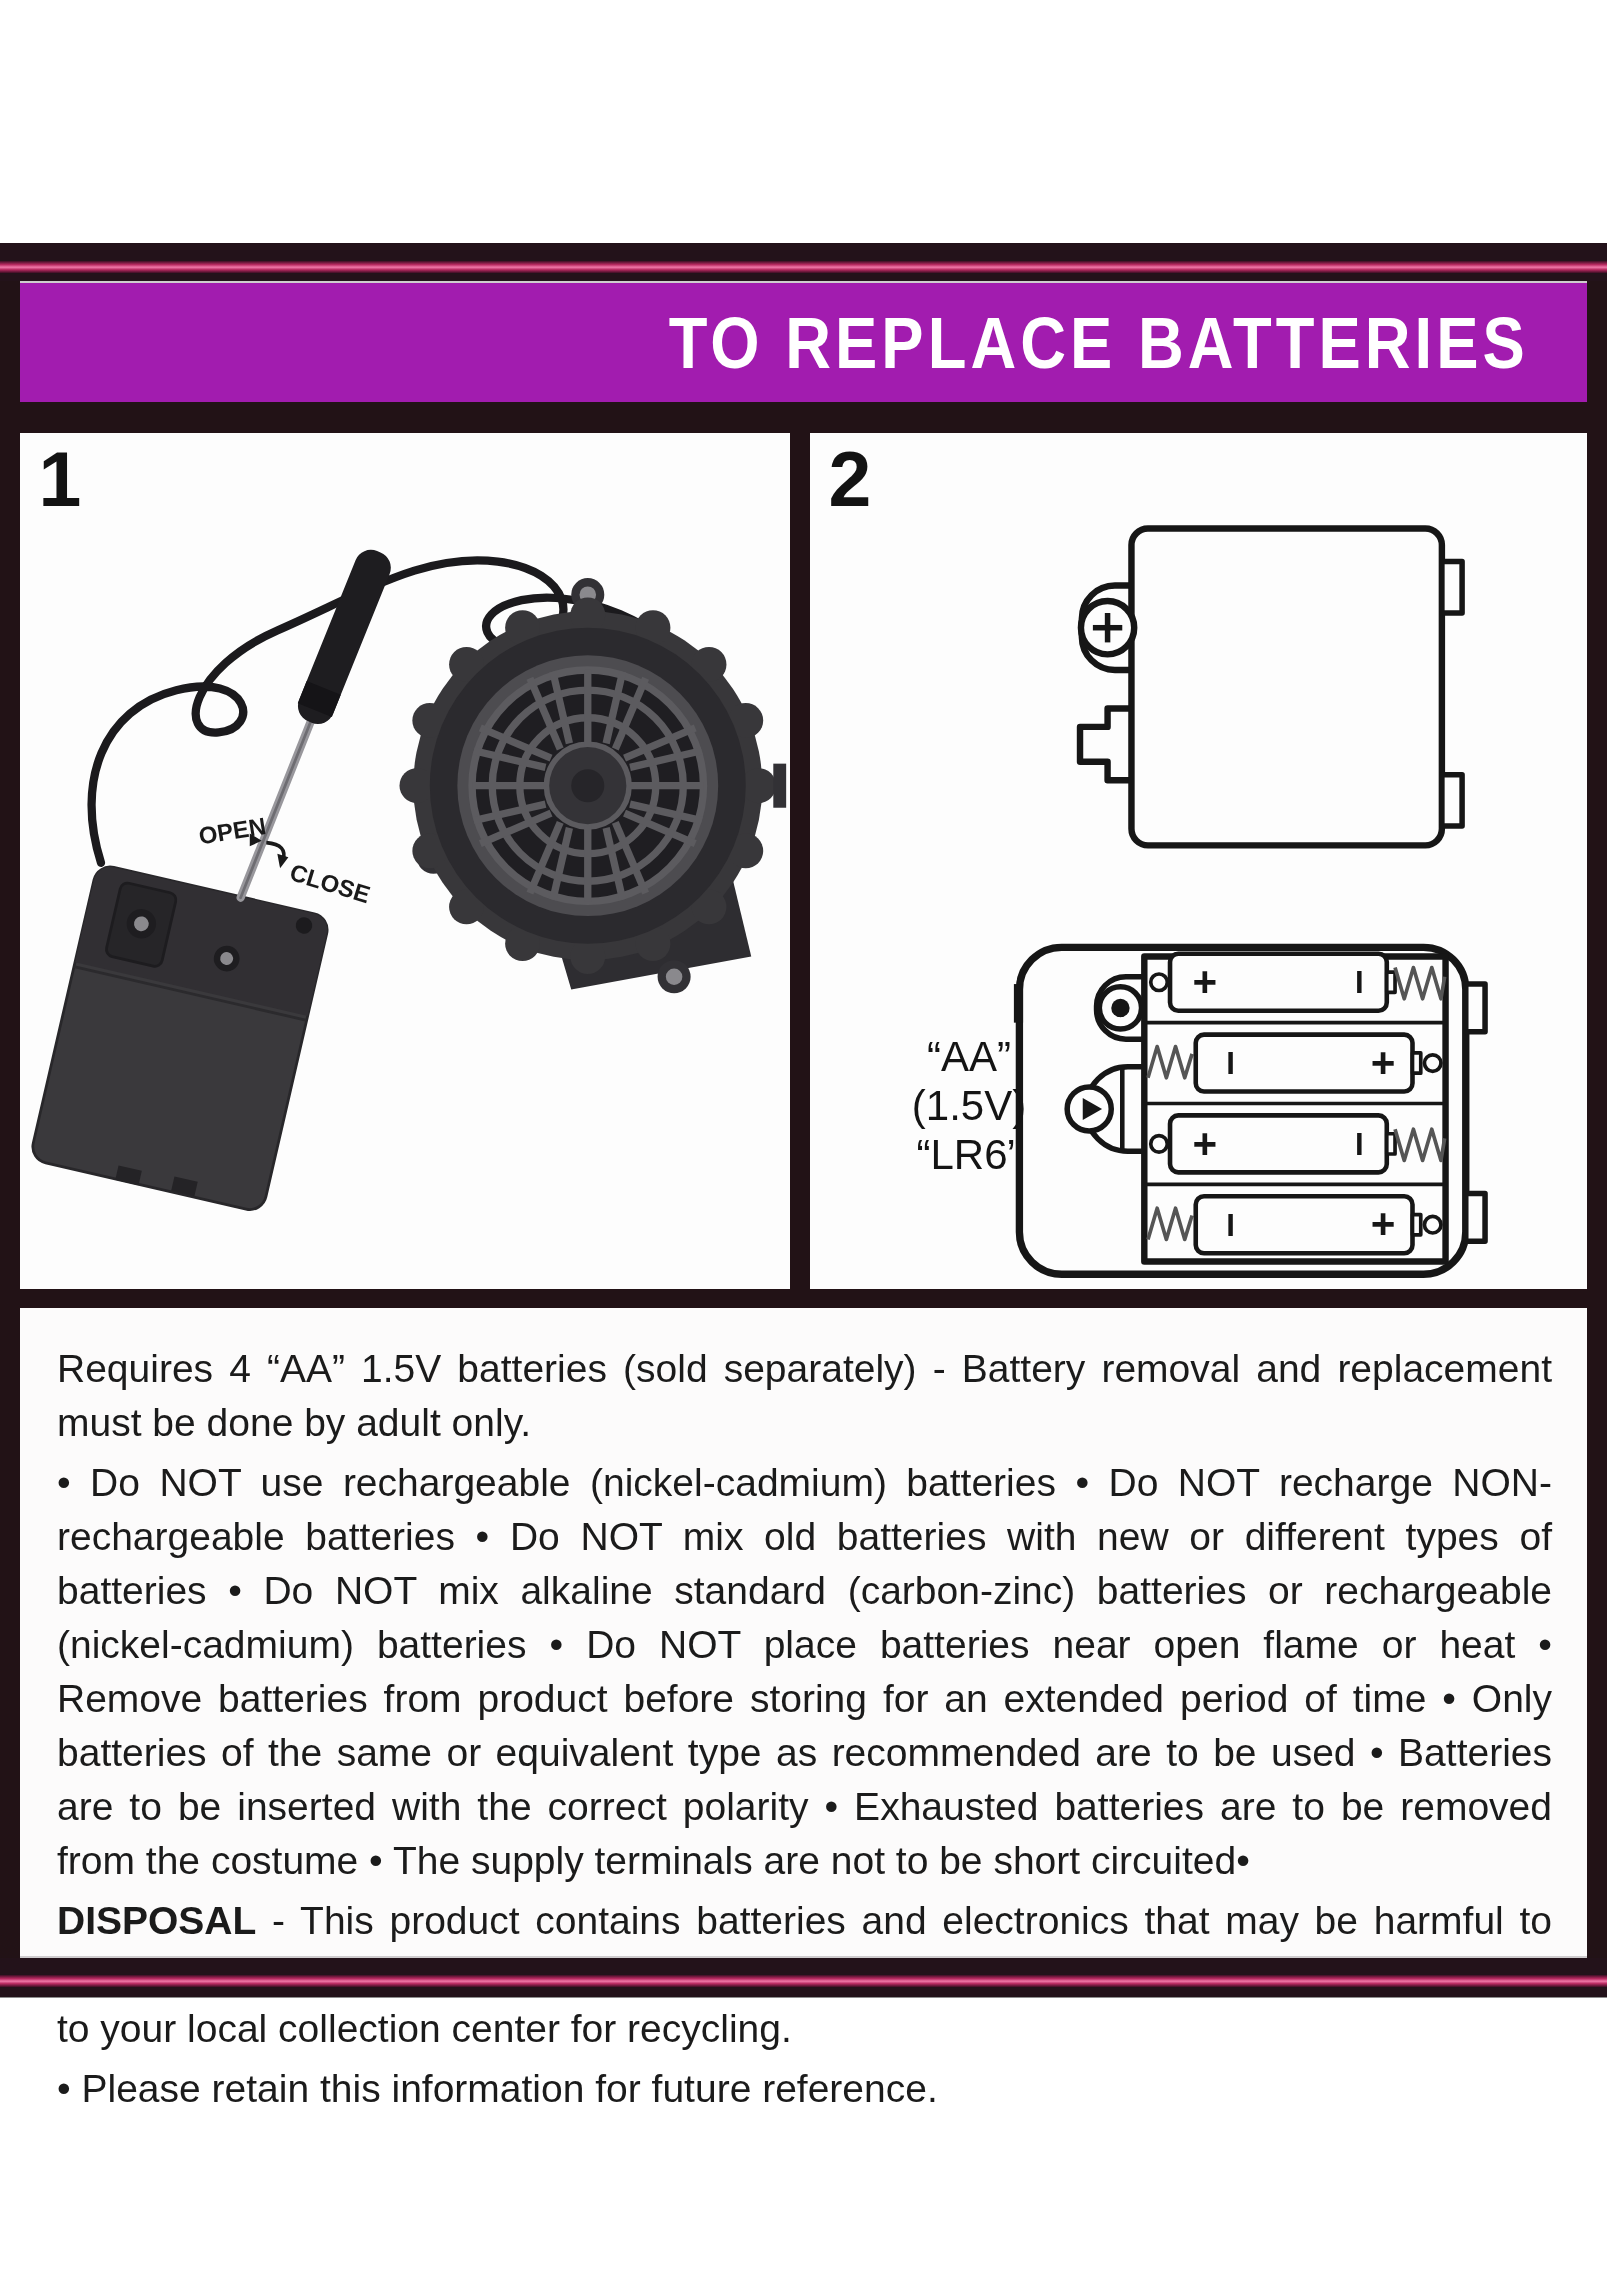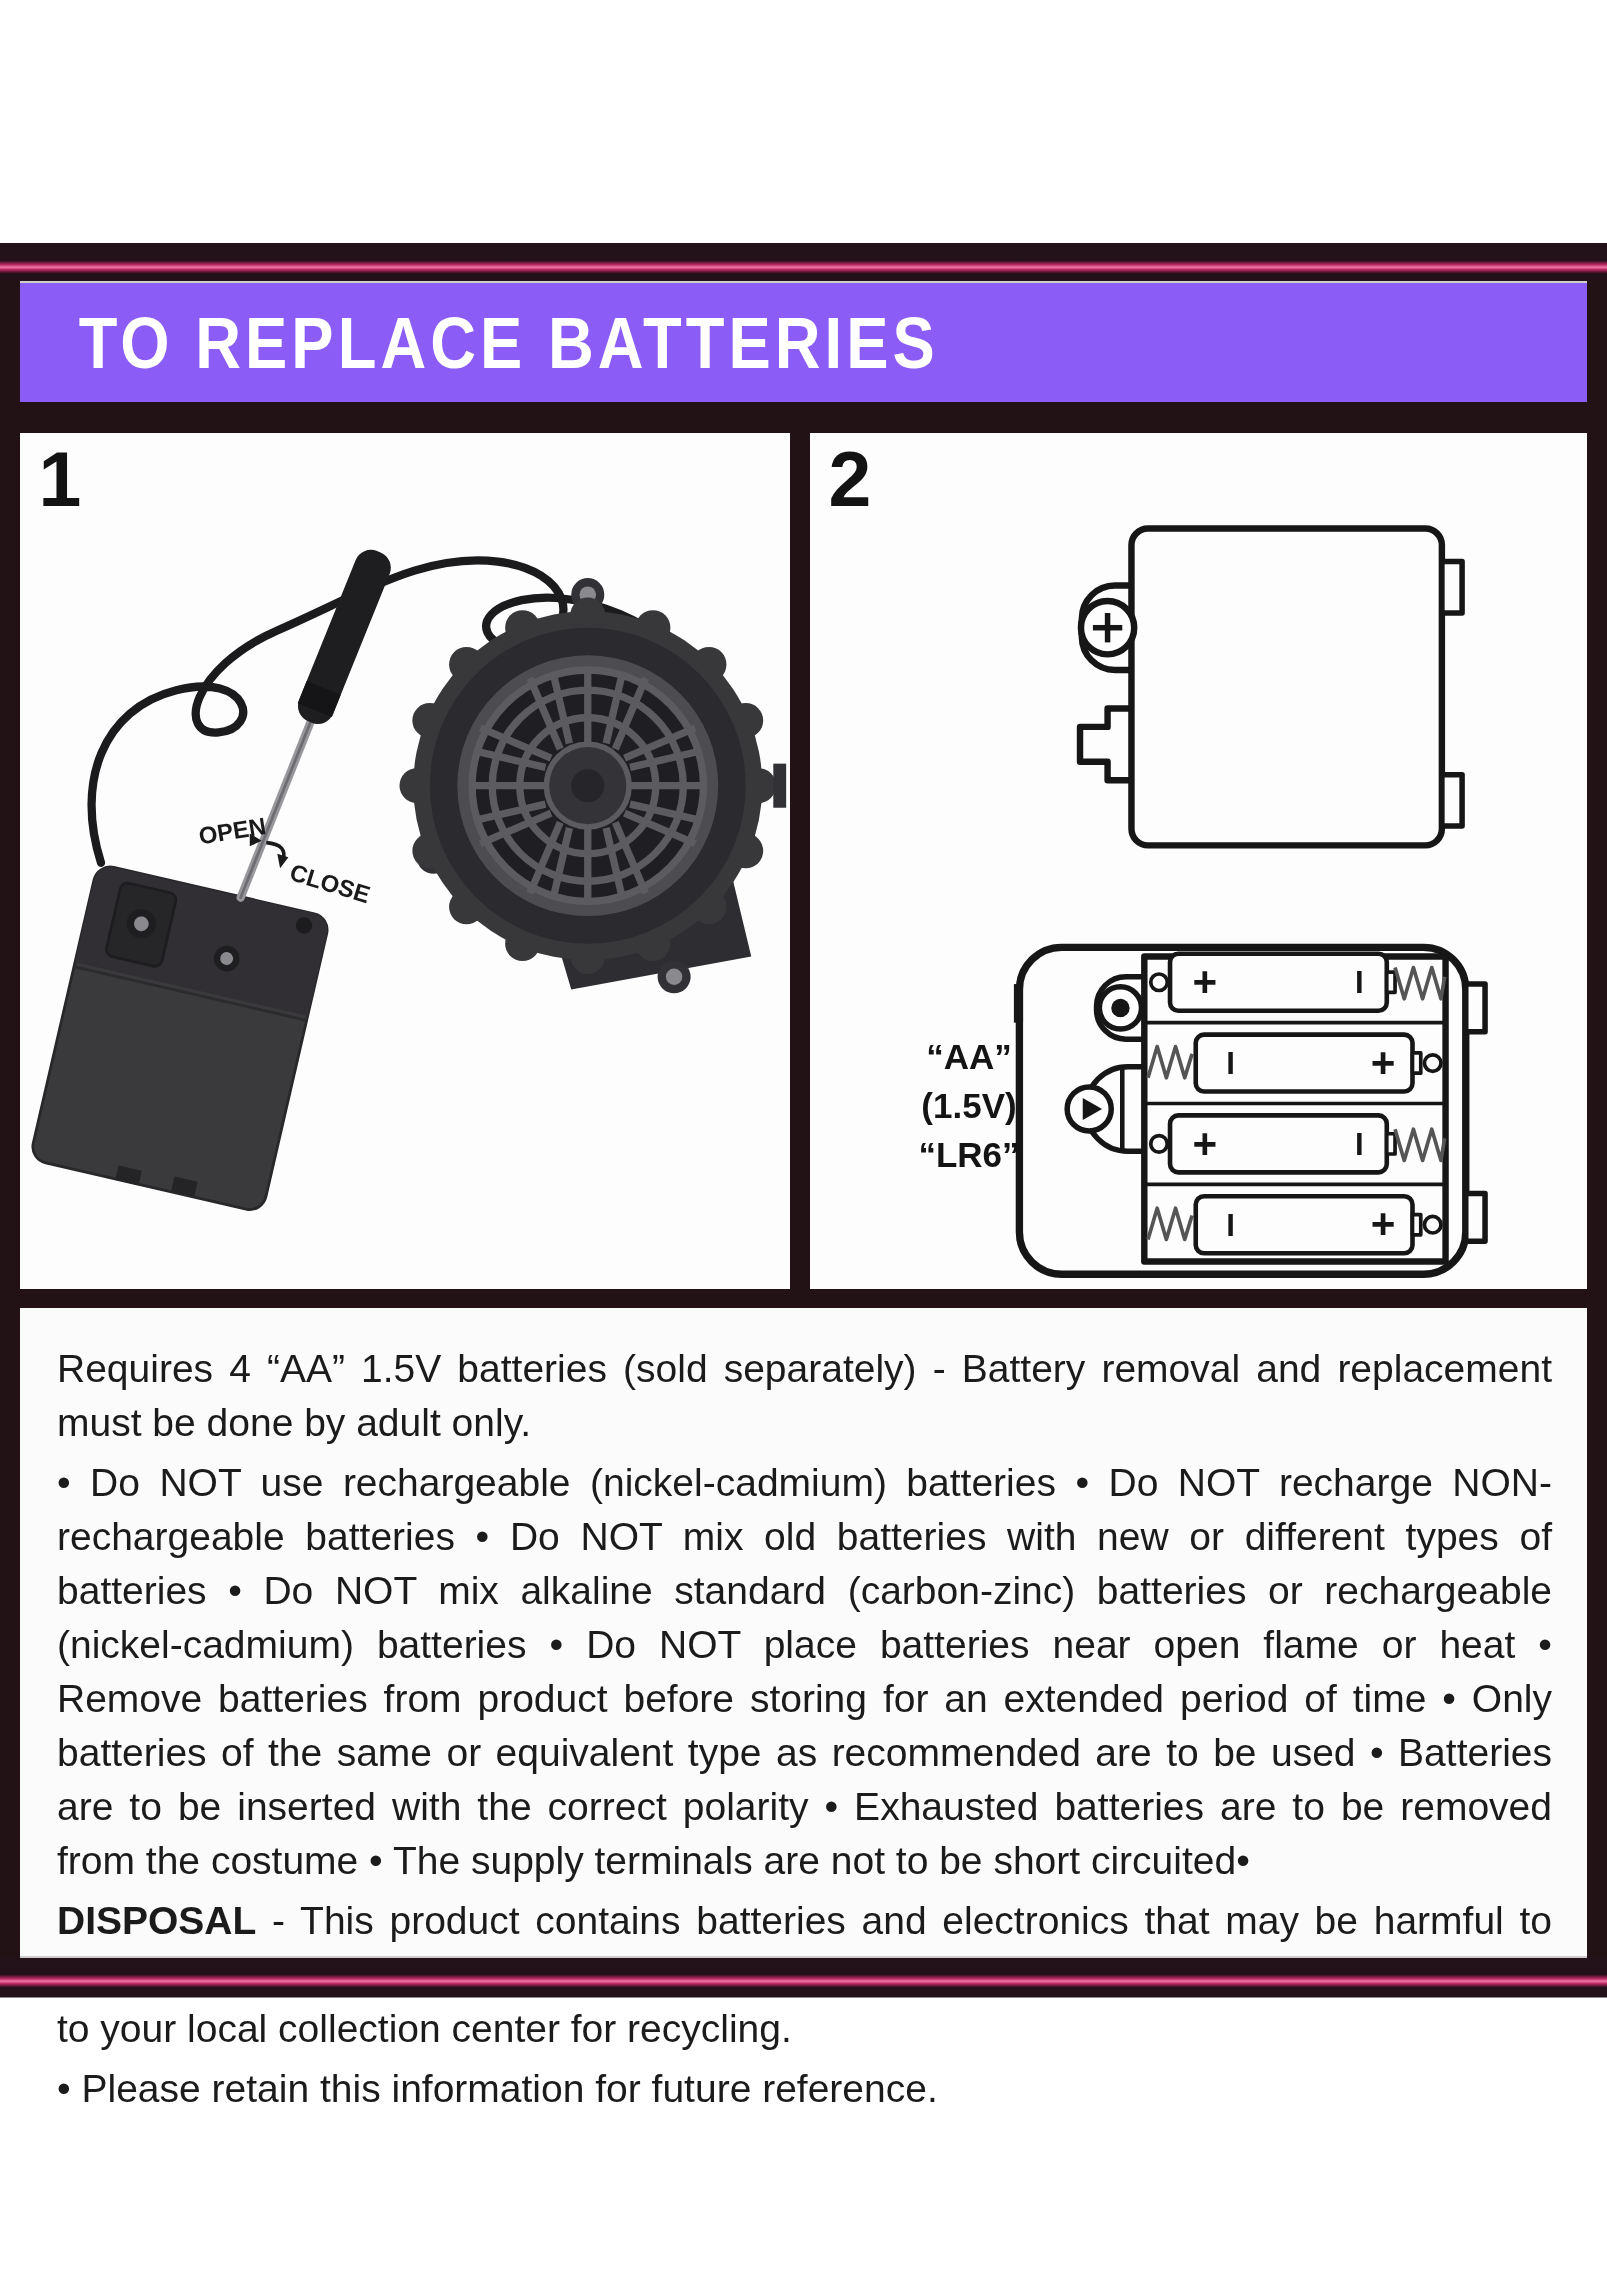--- a/index.html
+++ b/index.html
@@ -13,33 +13,33 @@
   .accent-bar.bottom { top: 1958px; height: 40px; border-bottom: 1.8px solid #8d8d8d; }
   .accent-stripe { position: absolute; left: 0; width: 100%; height: 12px;
     background: linear-gradient(to bottom, #3c0e24 0%, #b72960 30%, #ef77a8 52%, #b72960 72%, #3c0e24 100%); }
   .accent-bar.top .accent-stripe { top: 18.4px; }
   .accent-bar.bottom .accent-stripe { top: 16.5px; }
 
   
   .frame { position: absolute; left: 0; top: 281px; width: 1607px; height: 1677px; background: #221216; }
 
   .header-bar { position: absolute; left: 20px; top: 0; width: 1567px; height: 121px;
-    background: #8b5cf6; border-top: 2.8px solid #cfccce; display: flex; align-items: center; justify-content: flex-start; }
+    background: #a21caf; border-top: 2.8px solid #cfccce; display: flex; align-items: center; justify-content: flex-end; }
   .header-title { color: #ffffff; font-size: 72px; font-weight: bold; letter-spacing: 4.6px;
     transform: scaleX(0.88); white-space: nowrap; }
 
   .panel { position: absolute; top: 152px; height: 856px; background: #fdfdfd; }
   .panel-1 { left: 20px; width: 770px; }
   .panel-2 { left: 810px; width: 777px; }
   .panel svg { position: absolute; left: 0; top: 0; }
 
   .panel-num { position: absolute; left: 18.4px; top: 1.8px; font-size: 77px; font-weight: bold; color: #131313; }
 
   .battery-type-label { position: absolute; left: 90px; top: 599px; width: 138px;
-    font-size: 35px; font-weight: bold; color: #141414; line-height: 49px; text-align: center; }
+    font-size: 42px; font-weight: normal; color: #141414; line-height: 49px; text-align: center; }
 
   
   .textbox { position: absolute; left: 20px; top: 1027px; width: 1567px; height: 650px;
     background: #fcfbfb; border-bottom: 2.8px solid #cfccce; padding: 27.5px 35px 0 37px; }
   .textbox p { font-size: 39px; line-height: 54px; color: #1b1b1b; text-align: justify; margin-top: 6px; }
   .textbox .bold { font-weight: bold; }
 
   .diagram-label { font-family: "Liberation Sans", sans-serif; }
 </style>
 </head>

